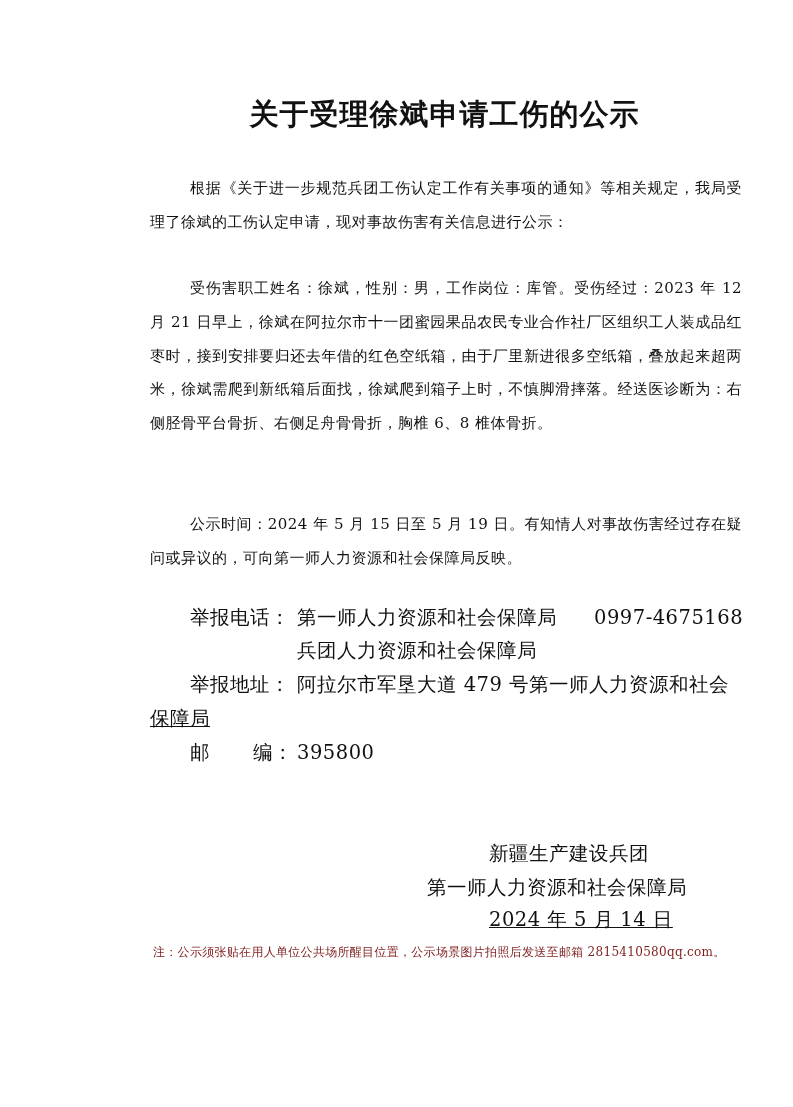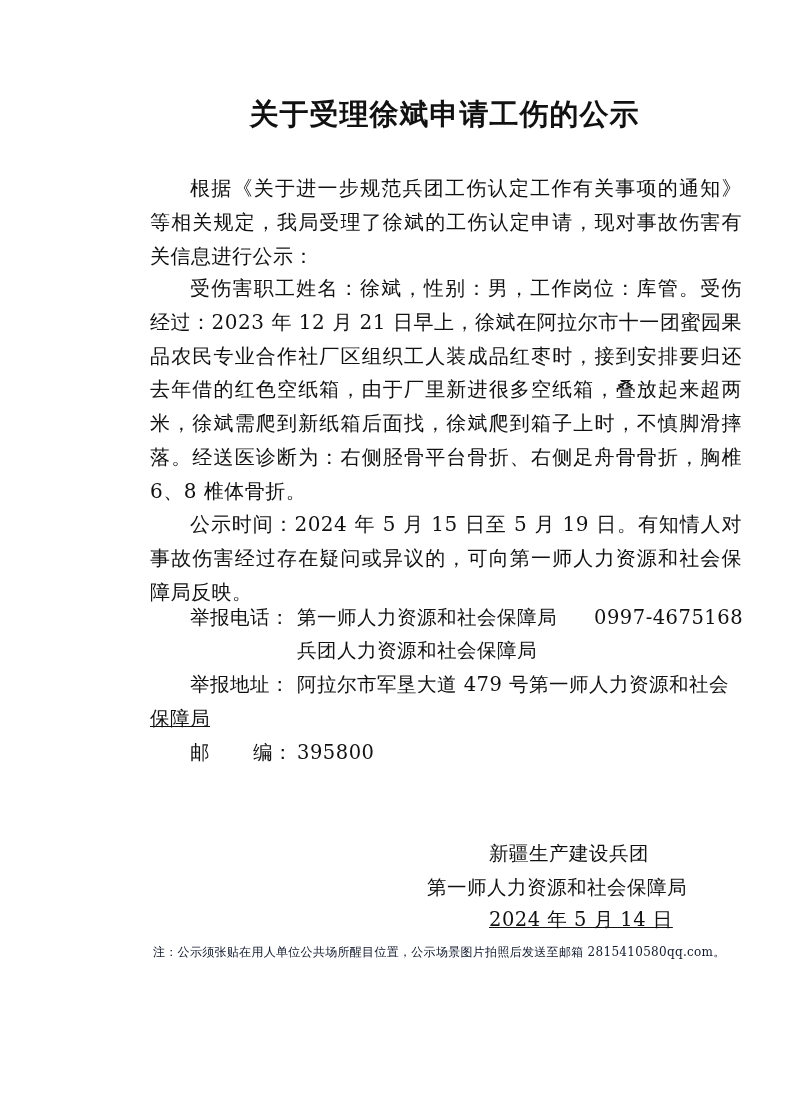--- a/index.html
+++ b/index.html
@@ -28,21 +28,21 @@
       text-align: center;
       font-size: 29px;
       font-weight: bold;
       letter-spacing: 1px;
       font-family: "DejaVu Serif", "Liberation Serif", serif;
     }
     .body-text {
       position: absolute;
       left: 102px;
       width: 592px;
-      font-size: 20px;
+      font-size: 15px;
       line-height: 33.8px;
       letter-spacing: 0.5px;
       text-align: justify;
       text-align-last: left;
     }
     .para1 { top: 172px; }
     .para2 { top: 272px; }
     .para3 { top: 508px; }
     .line {
       position: absolute;
@@ -58,21 +58,21 @@
       white-space: nowrap;
       letter-spacing: 0.5px;
     }
     .note {
       position: absolute;
       left: 105px;
       top: 944px;
       font-size: 12px;
       white-space: nowrap;
       letter-spacing: 0.3px;
-      color: #0f172a;
+      color: #7f1d1d;
     }
   </style>
 </head>
 <body>
 
 <div class="page">
 
   <div class="title">关于受理徐斌申请工伤的公示</div>
 
   <div class="body-text para1 indent">根据《关于进一步规范兵团工伤认定工作有关事项的通知》等相关规定，我局受理了徐斌的工伤认定申请，现对事故伤害有关信息进行公示：</div>

